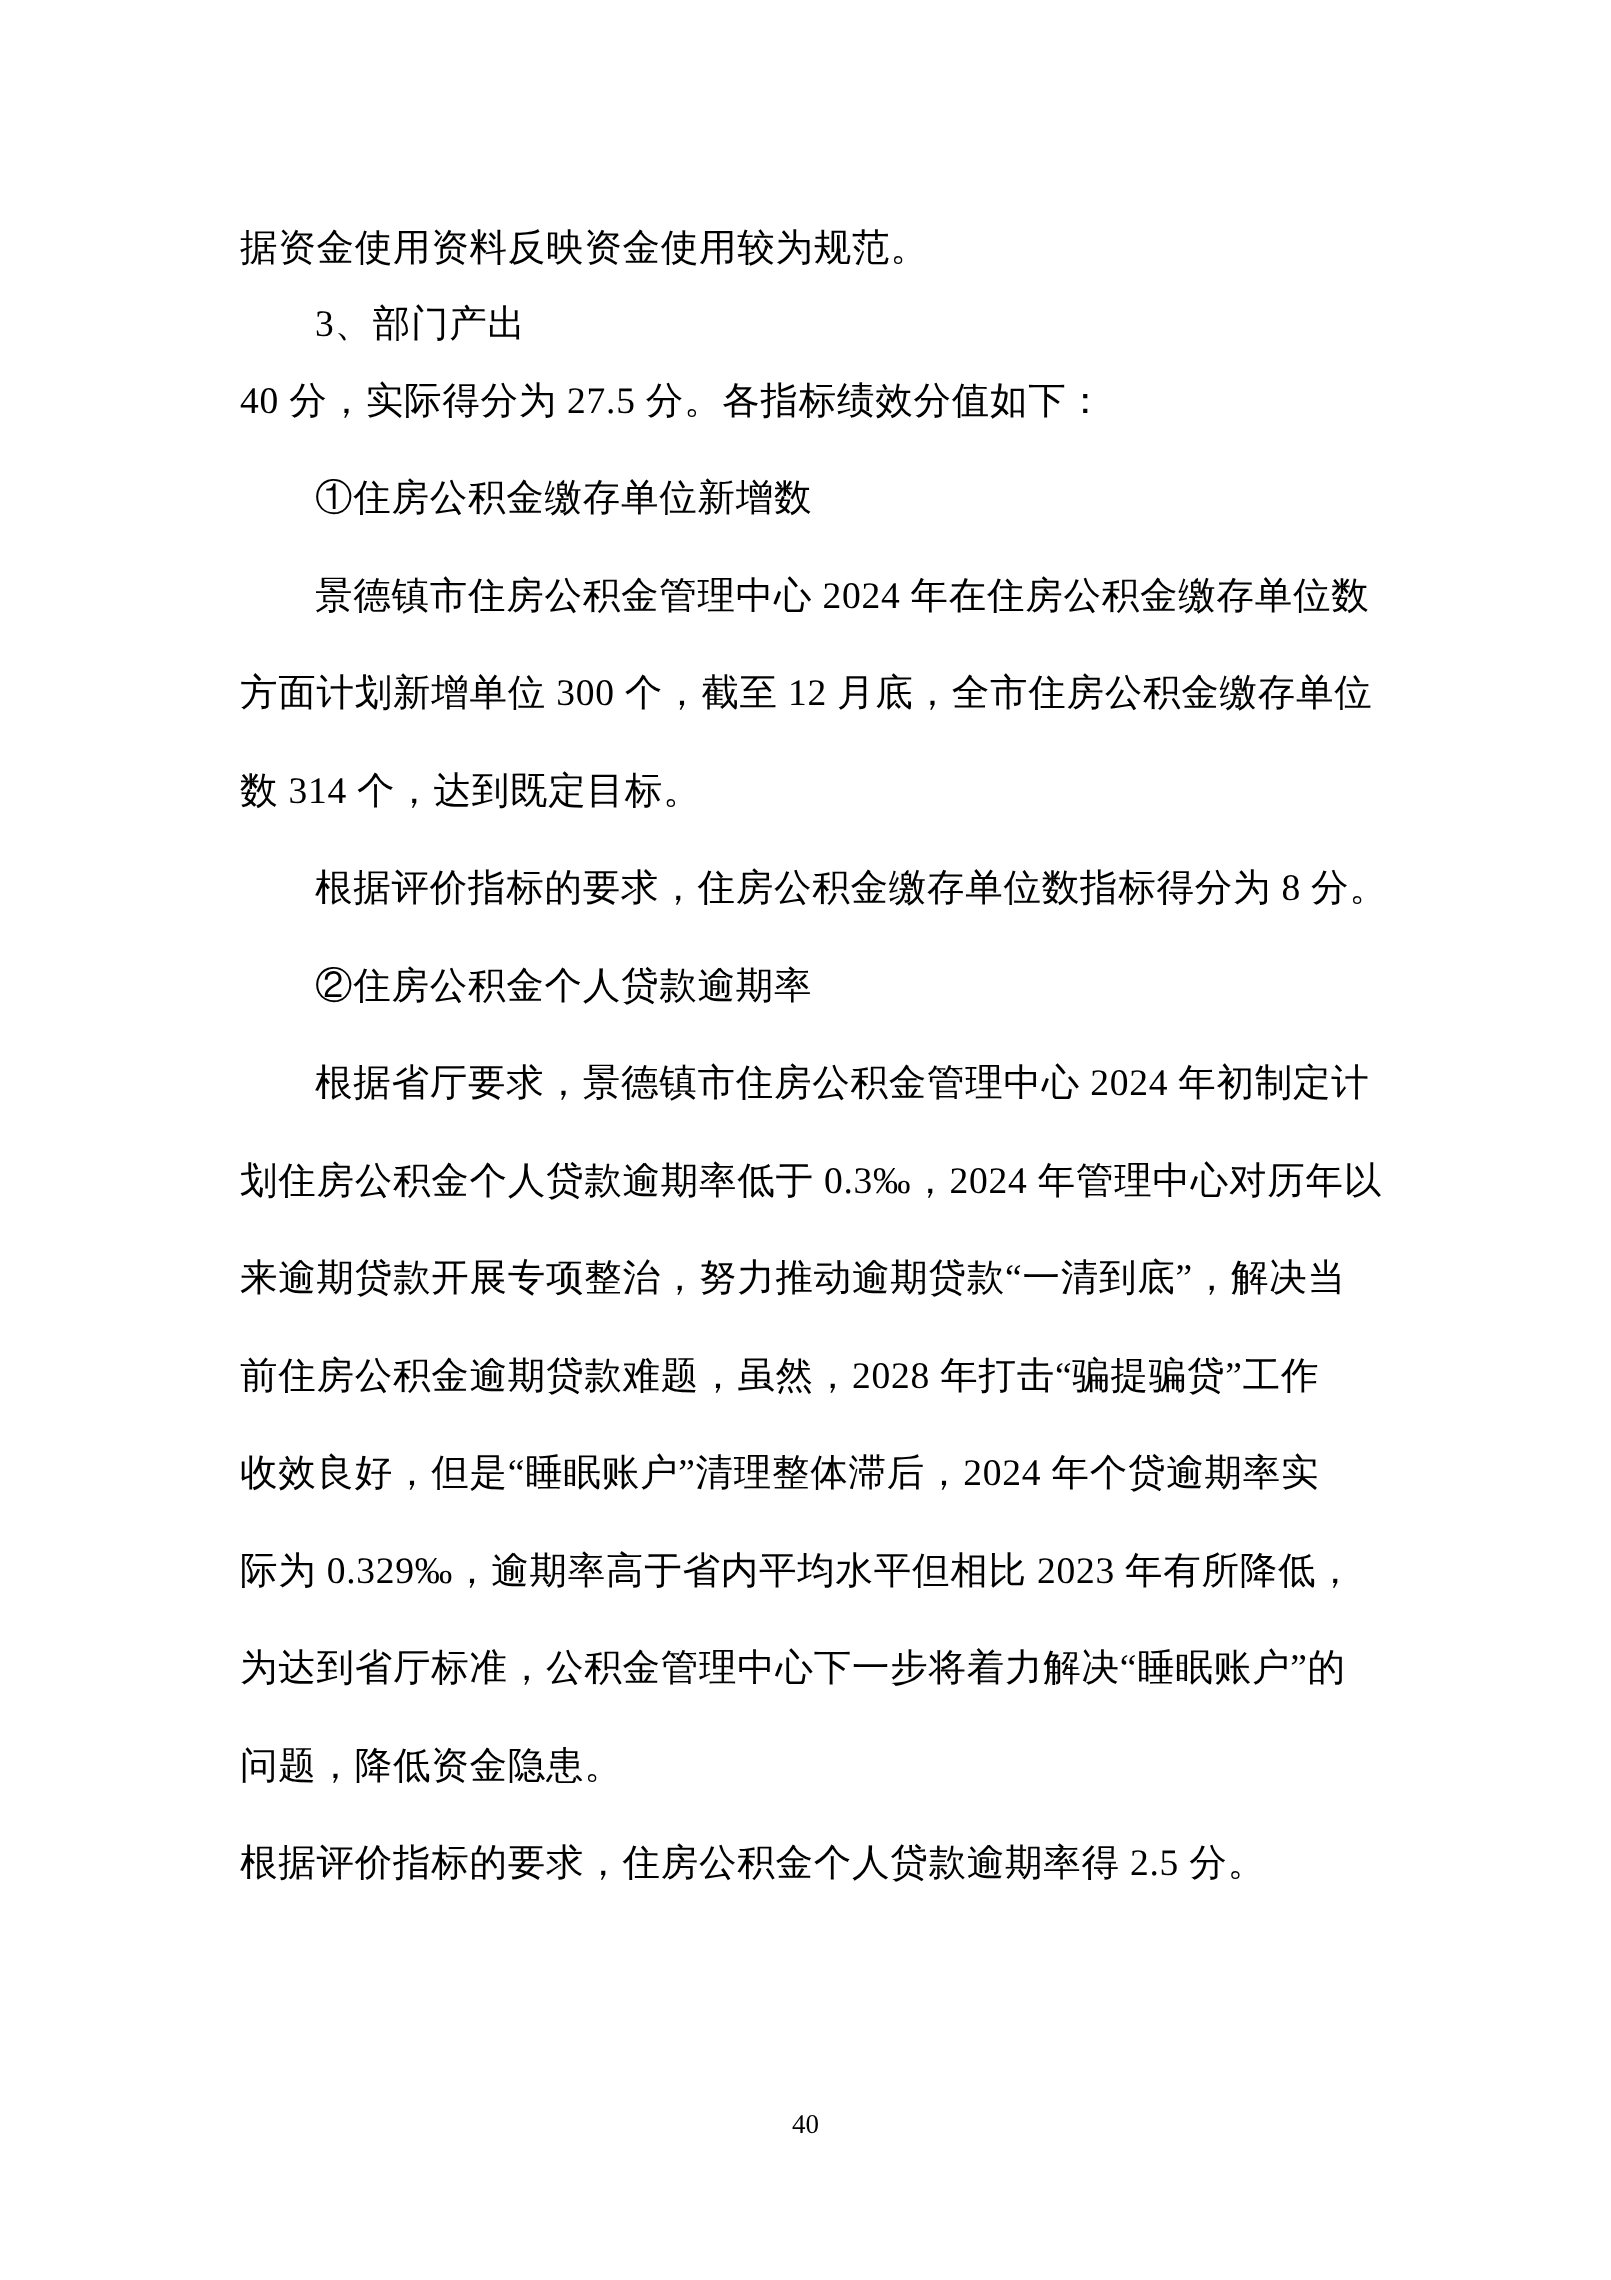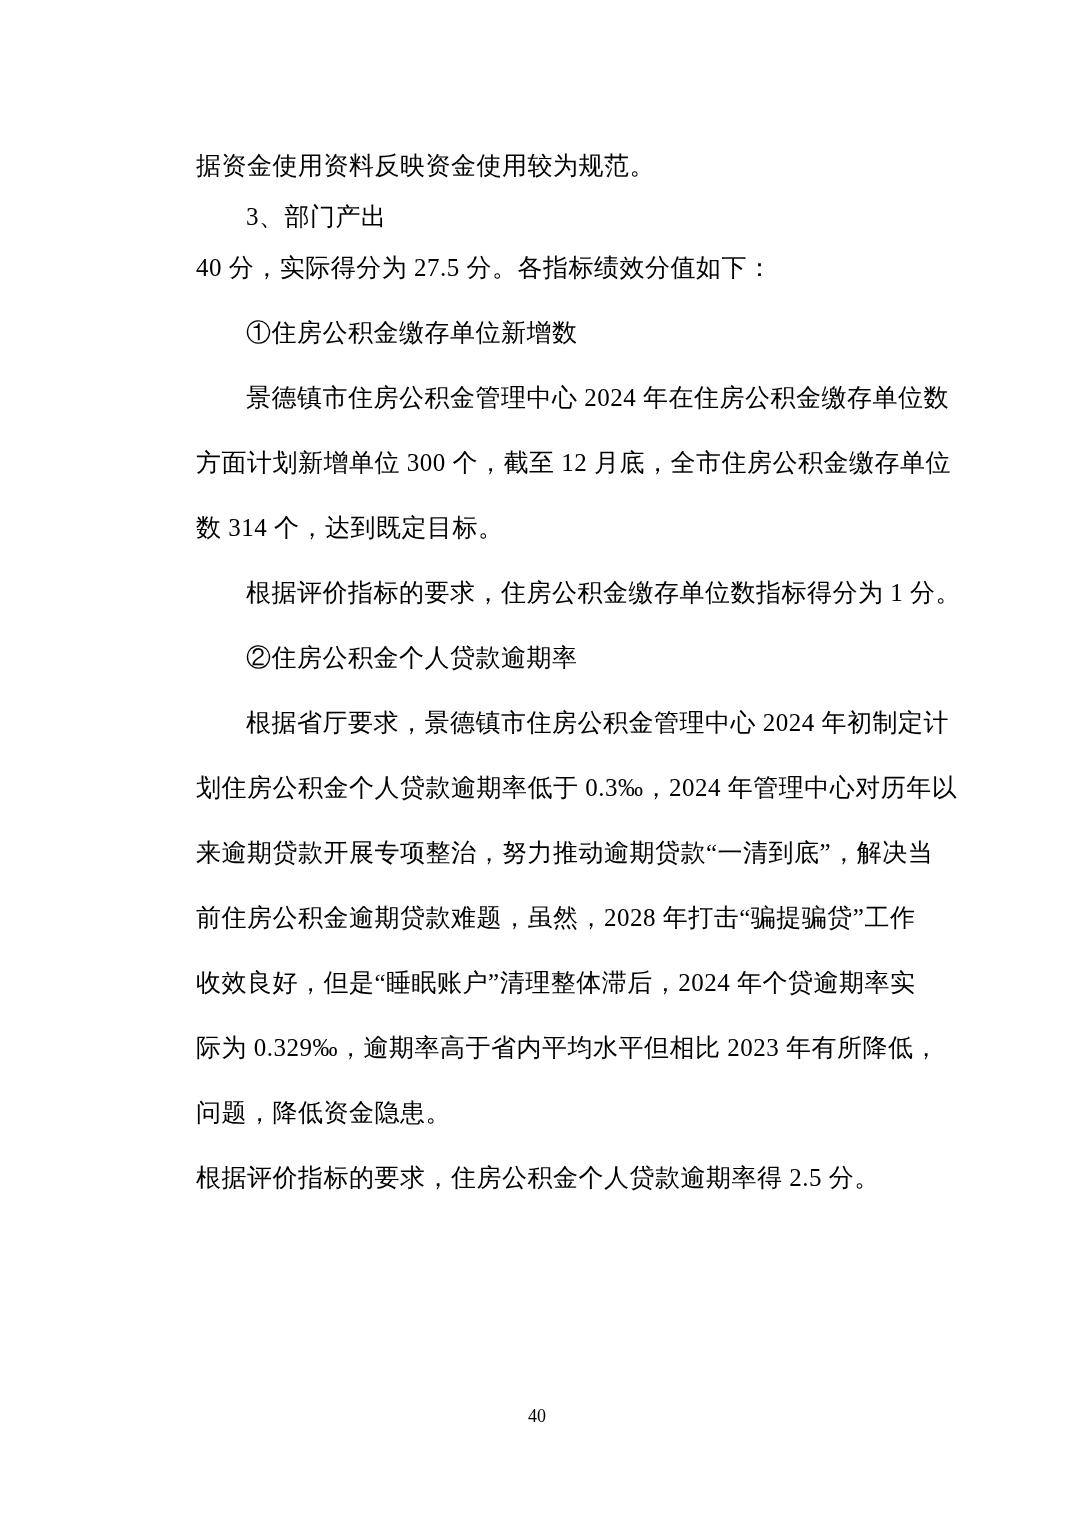--- a/index.html
+++ b/index.html
@@ -15,21 +15,20 @@
     background: #ffffff;
     font-family: "Liberation Serif", "DejaVu Serif", serif;
     color: #000000;
     overflow: hidden;
   }
   .text-block {
     position: absolute;
     left: 160px;
     top: 150px;
     width: 756px;
-    margin-left: 36px;
   }
   .line {
     height: 65px;
     font-size: 25px;
     line-height: 32px;
     letter-spacing: 0.5px;
     white-space: nowrap;
   }
   .line.tight {
     height: 51px;
@@ -55,25 +54,26 @@
 
 <div class="page">
   <div class="text-block">
     <div class="line tight">据资金使用资料反映资金使用较为规范。</div>
     <div class="line tight heading indent">3、部门产出</div>
     <div class="line">40 分，实际得分为 27.5 分。各指标绩效分值如下：</div>
     <div class="line indent">①住房公积金缴存单位新增数</div>
     <div class="line indent">景德镇市住房公积金管理中心 2024 年在住房公积金缴存单位数</div>
     <div class="line">方面计划新增单位 300 个，截至 12 月底，全市住房公积金缴存单位</div>
     <div class="line">数 314 个，达到既定目标。</div>
-    <div class="line indent">根据评价指标的要求，住房公积金缴存单位数指标得分为 1 分。</div>
+    <div class="line indent">根据评价指标的要求，住房公积金缴存单位数指标得分为 8 分。</div>
     <div class="line indent">②住房公积金个人贷款逾期率</div>
     <div class="line indent">根据省厅要求，景德镇市住房公积金管理中心 2024 年初制定计</div>
     <div class="line">划住房公积金个人贷款逾期率低于 0.3‰，2024 年管理中心对历年以</div>
     <div class="line">来逾期贷款开展专项整治，努力推动逾期贷款“一清到底”，解决当</div>
     <div class="line">前住房公积金逾期贷款难题，虽然，2028 年打击“骗提骗贷”工作</div>
     <div class="line">收效良好，但是“睡眠账户”清理整体滞后，2024 年个贷逾期率实</div>
     <div class="line">际为 0.329‰，逾期率高于省内平均水平但相比 2023 年有所降低，</div>
+    <div class="line">为达到省厅标准，公积金管理中心下一步将着力解决“睡眠账户”的</div>
     <div class="line">问题，降低资金隐患。</div>
     <div class="line">根据评价指标的要求，住房公积金个人贷款逾期率得 2.5 分。</div>
   </div>
   <div class="page-number">40</div>
 </div>
 
 </body></html>

